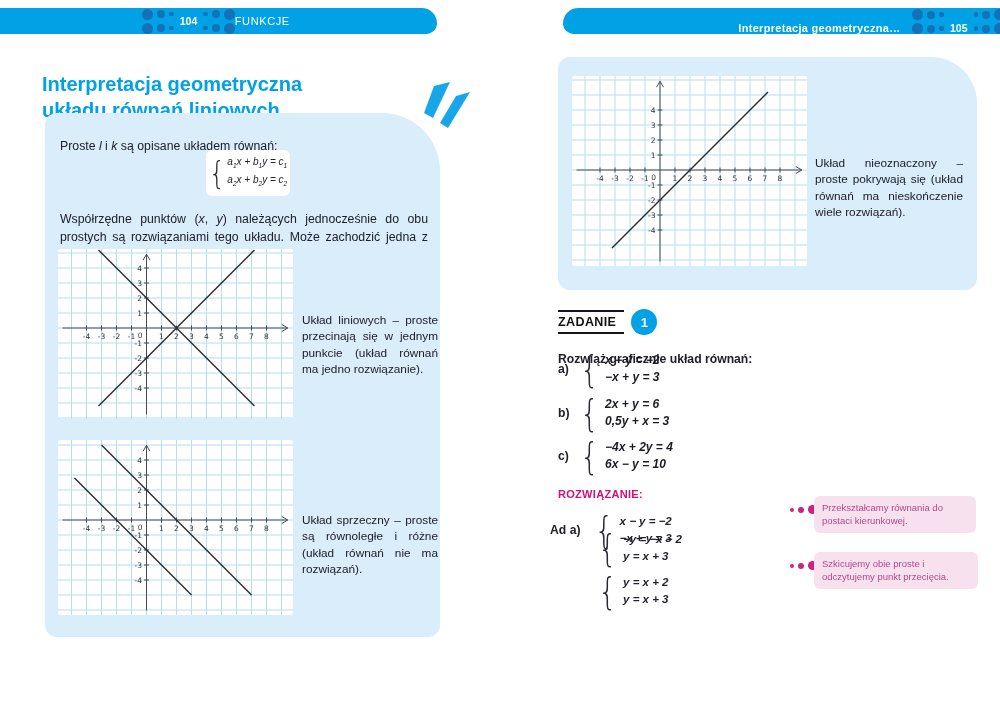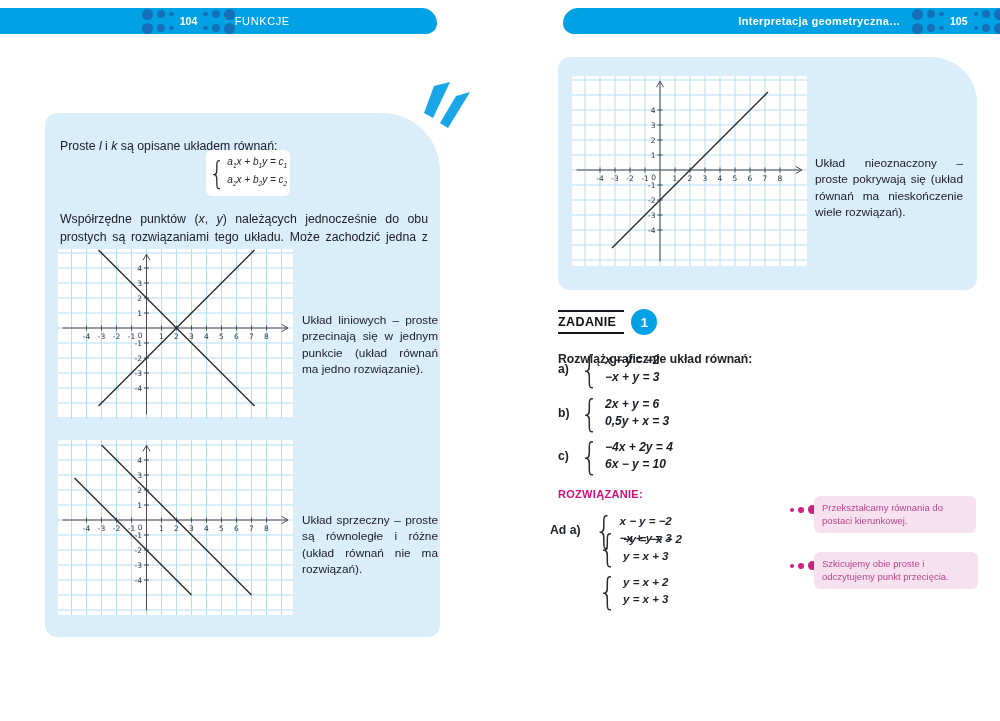--- a/index.html
+++ b/index.html
@@ -1,21 +1,21 @@
 <!DOCTYPE html>
 <html lang="pl"><head>
 <meta charset="utf-8">
 <style>
   html,body{margin:0;padding:0;}
   body{width:1000px;height:721px;position:relative;overflow:hidden;background:#ffffff;
        font-family:"Liberation Sans","DejaVu Sans",sans-serif;color:#20202a;}
   
   .hbar{position:absolute;top:8px;height:26px;background:#00a2e5;display:flex;align-items:center;}
   .hbar-left{left:0;width:437px;border-radius:0 20px 14px 0;padding-left:0;justify-content:center;}
-  .hbar-right{right:0;width:437px;border-radius:20px 0 0 14px;justify-content:flex-end;}
+  .hbar-right{right:0;width:437px;border-radius:20px 0 0 14px;justify-content:flex-end;align-items:flex-end;}
   .dots{display:grid;grid-template-columns:auto auto auto;column-gap:4px;row-gap:3px;
         align-items:center;justify-items:center;}
   .dot{border-radius:50%;background:#1470b8;display:block;}
   .s1{width:11px;height:11px}.s2{width:8px;height:8px}.s3{width:4.5px;height:4.5px}
   .dots-left-edge{margin-left:-5px;}
   .dots-right-edge{margin-right:-5px;}
   .pgnum{color:#fff;font-weight:bold;font-size:10.5px;margin:0 6px;}
   .section-label{color:#fff;font-weight:normal;font-size:11px;letter-spacing:.6px;}
   .section-label-r{color:#fff;font-weight:bold;font-size:11px;letter-spacing:.3px;margin-right:12px;}
   
@@ -112,21 +112,21 @@
   <div class="dots dots-right-edge">
     <span class="dot s3"></span>
       <span class="dot s2"></span>
       <span class="dot s1"></span>
     <span class="dot s3"></span>
       <span class="dot s2"></span>
       <span class="dot s1"></span>
   </div>
 </div>
 
-<h1 class="page-title"><br></h1>
+<h1 class="page-title"><span>Interpretacja geometryczna</span><br><span>układu równań liniowych</span></h1>
 
 <svg class="deco" width="50" height="46" viewBox="0 0 50 46">
   <polygon points="14,4 30,0 13,36 4,31" fill="#19a6e8"></polygon>
   <polygon points="36,14 50,10 28,46 20,41" fill="#19a6e8"></polygon>
 </svg>
 
 <div class="bluebox bluebox-left"></div>
 
 <p class="body-text intro"><span>Proste </span><i>l</i><span> i </span><i>k</i><span> są opisane układem równań:</span></p>
 

